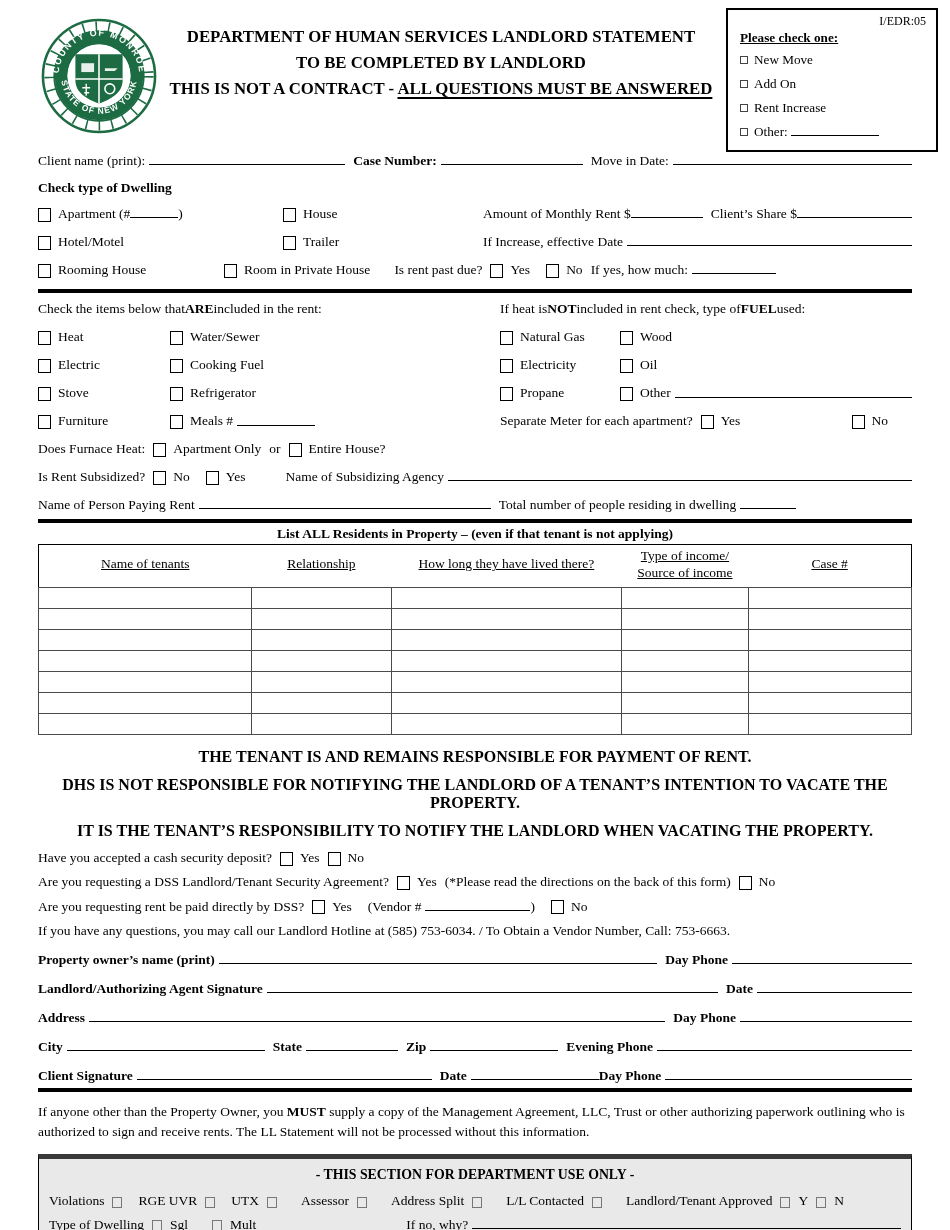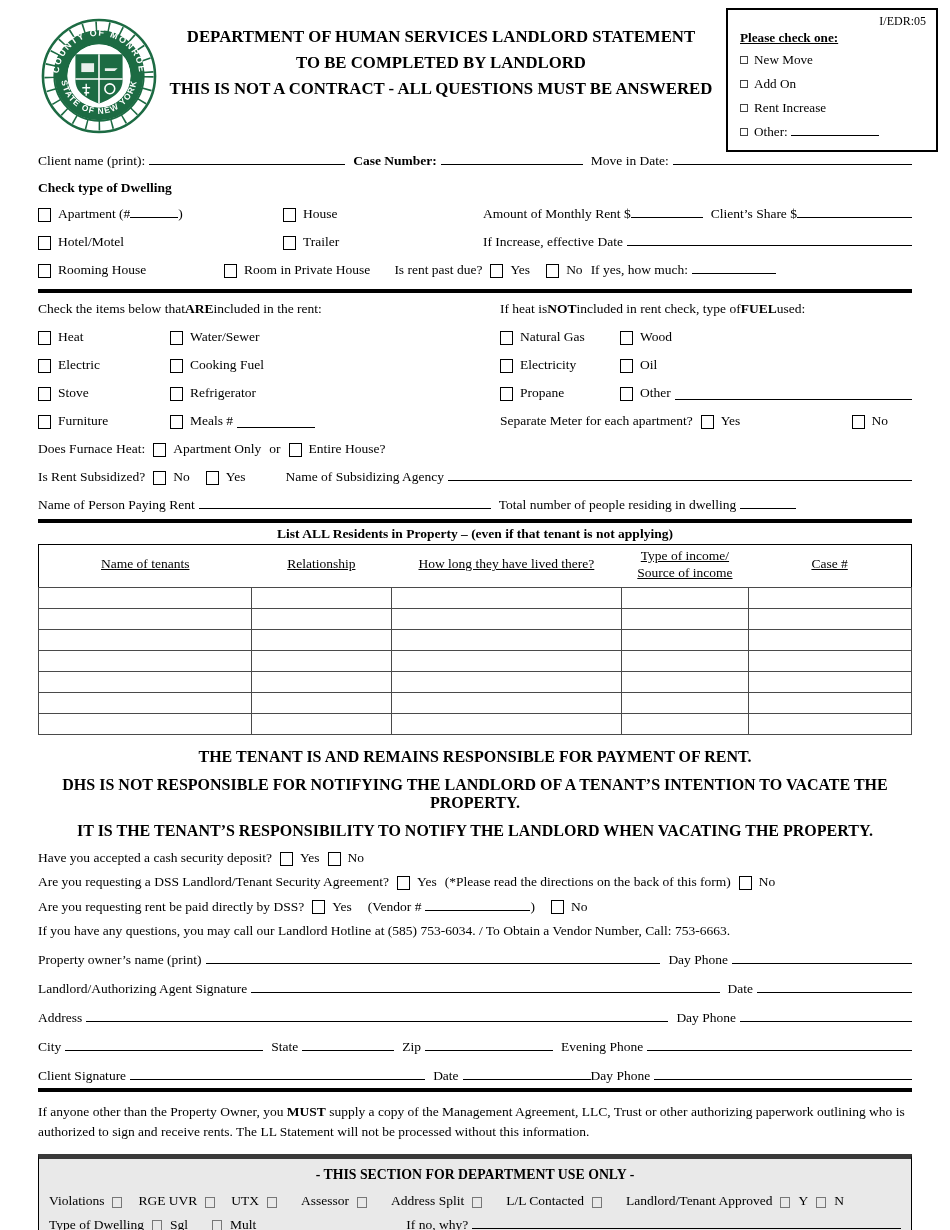--- a/index.html
+++ b/index.html
@@ -8,21 +8,21 @@
     width:950px; height:1230px; position:relative; background:#fff; color:#000;
     font-family:"Liberation Serif","DejaVu Serif",serif; font-size:13.5px; overflow:hidden;
   }
   .content { padding:0 38px; }
 
   
   .hdr { position:relative; height:152px; }
   .seal { position:absolute; left:40px; top:16px; width:118px; height:120px; }
   .titles { position:absolute; left:152px; top:24px; width:578px; text-align:center;
             font-weight:bold; font-size:16.8px; line-height:1.55; }
-  .t3u { text-decoration-thickness:2px; text-underline-offset:3px; }
+  .t3u { text-decoration:underline; text-decoration-thickness:2px; text-underline-offset:3px; }
   .checkone {
     position:absolute; right:12px; top:8px; width:212px; height:144px;
     border:2px solid #000; background:#fff; padding:4px 10px 6px 12px; font-size:13.2px;
   }
   .edr { text-align:right; font-size:12px; margin-bottom:1px; }
   .pco { font-weight:bold; text-decoration:underline; margin-bottom:6px; }
   .copt { margin-bottom:8px; white-space:nowrap; }
   .cbs { display:inline-block; width:8px; height:8px; border:1px solid #444; margin-right:6px; }
   .cblank { display:inline-block; width:88px; border-bottom:1.2px solid #000; height:10px; }
 
@@ -40,34 +40,34 @@
   .w245 { display:flex; align-items:baseline; width:245px; flex:0 0 auto; }
   .w200 { display:flex; align-items:baseline; width:200px; flex:0 0 auto; }
   .w186 { display:flex; align-items:baseline; width:186px; flex:0 0 auto; }
 
   
   .twocol { display:flex; margin-top:4px; }
   .lcol { width:462px; flex:0 0 auto; }
   .rcol { flex:1 1 auto; }
   .i1 { display:flex; align-items:baseline; width:132px; flex:0 0 auto; }
   .f1 { display:flex; align-items:baseline; width:120px; flex:0 0 auto; }
-  .chkrow { display:flex; align-items:center; white-space:nowrap; margin-bottom:12px; }
+  .chkrow { display:flex; align-items:flex-start; white-space:nowrap; margin-bottom:12px; }
 
   
   .res-head { text-align:center; font-weight:bold; margin:2px 0 2px; }
   table.res { width:100%; border-collapse:collapse; border:1.8px solid #000; }
   table.res th { border:none; font-weight:normal; text-align:center; padding:3px 2px 5px; line-height:1.25; }
   table.res th .u { text-decoration:underline; }
   table.res td { border:1px solid #4a4a4a; height:21px; }
   table.res tr.hdr-row { border-bottom:1px solid #4a4a4a;padding-left:27px; }
 
   .notice { text-align:center; font-weight:bold; margin-bottom:10px; font-size:16px; }
 
   .sig .row { margin-bottom:12px; }
-  .sig .lbl { font-weight:normal; }
+  .sig .lbl { font-weight:bold; }
 
   .para { line-height:1.5; margin:10px 0 12px; white-space:normal; }
 
   
   .dept { border:1.6px solid #000; border-top:5px solid #3a3a3a; background:#e9e9e9; padding:5px 10px 8px; }
   .dept-head { text-align:center; font-weight:bold; margin:3px 0 10px; font-size:13.8px; }
   .cbd { display:inline-block; width:10px; height:11px; border:1.2px solid #777; background:#e9e9e9;
          flex:0 0 auto; align-self:center; transform:translateY(1px); }
   .dept .row { margin-bottom:7px; }
   .dept .row:last-child { margin-bottom:0; }

